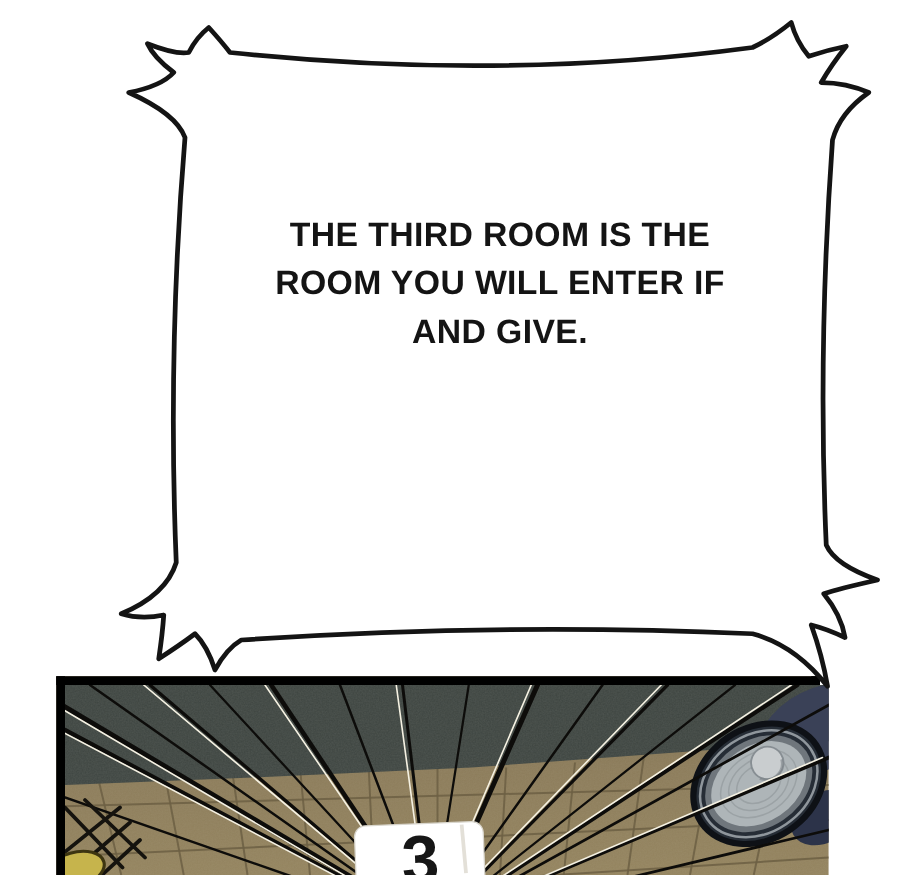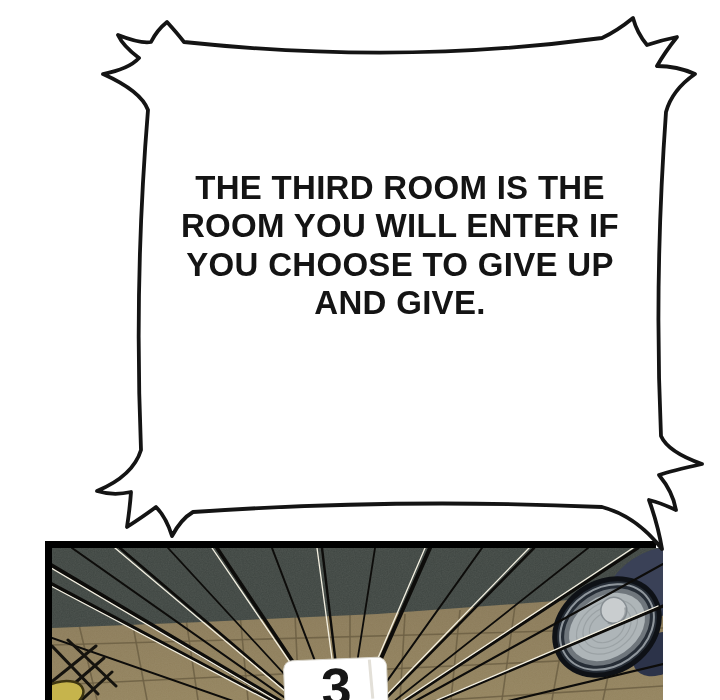--- a/index.html
+++ b/index.html
@@ -13,21 +13,21 @@
   
   .panel{position:absolute;left:45px;top:541px;width:611px;height:159px;
          border:7px solid #000;border-bottom:none;background:var(--wall);}
   .panel-art{display:block;width:611px;height:152px;}
   
   .bubble-svg{position:absolute;left:0;top:0;width:720px;height:700px;z-index:5;}
   .bubble-path{fill:var(--paper);stroke:var(--ink);stroke-width:3.8;
                stroke-linecap:round;stroke-linejoin:round;}
   .bubble-text{position:absolute;left:110px;top:169px;width:580px;z-index:6;
                text-align:center;color:var(--ink);
-               font-weight:700;font-size:33px;line-height:38.4px;letter-spacing:.3px;}
+               font-weight:700;font-size:27px;line-height:38.4px;letter-spacing:.3px;}
   
   .ceiling-fill{fill:var(--ceiling);}
   .tile-line{stroke:var(--tile);stroke-width:1.6;opacity:.85;}
   .ray-b{stroke:#0d0c0a;stroke-linecap:round;}
   .ray-w{stroke:#f5f1e2;stroke-linecap:round;}
   .sign-rect{fill:var(--signbg);stroke:#d9d6cd;stroke-width:1;}
   .sign-number{font-family:"Liberation Sans",sans-serif;font-weight:800;font-size:54px;
                fill:#161616;text-anchor:middle;}
   .lattice{stroke:#15130e;stroke-width:3;fill:none;stroke-linecap:round;}
 </style>
@@ -158,17 +158,16 @@
       Q 134 280 148 110
       Q 141 91 103 74    Q 129 69 139 58
       Q 123 46 118 35    Q 141 44 151 42
       Q 157 30 167 22    Q 177 33 184 42
       Z"></path>
   </svg>
 
   <div class="bubble-text">
     <div>THE THIRD ROOM IS THE</div>
     <div>ROOM YOU WILL ENTER IF</div>
-    <div>YOU CHOOSE TO GIVE UP</div>
     <div>AND GIVE.</div>
   </div>
 
 </div>
 
 </body></html>

